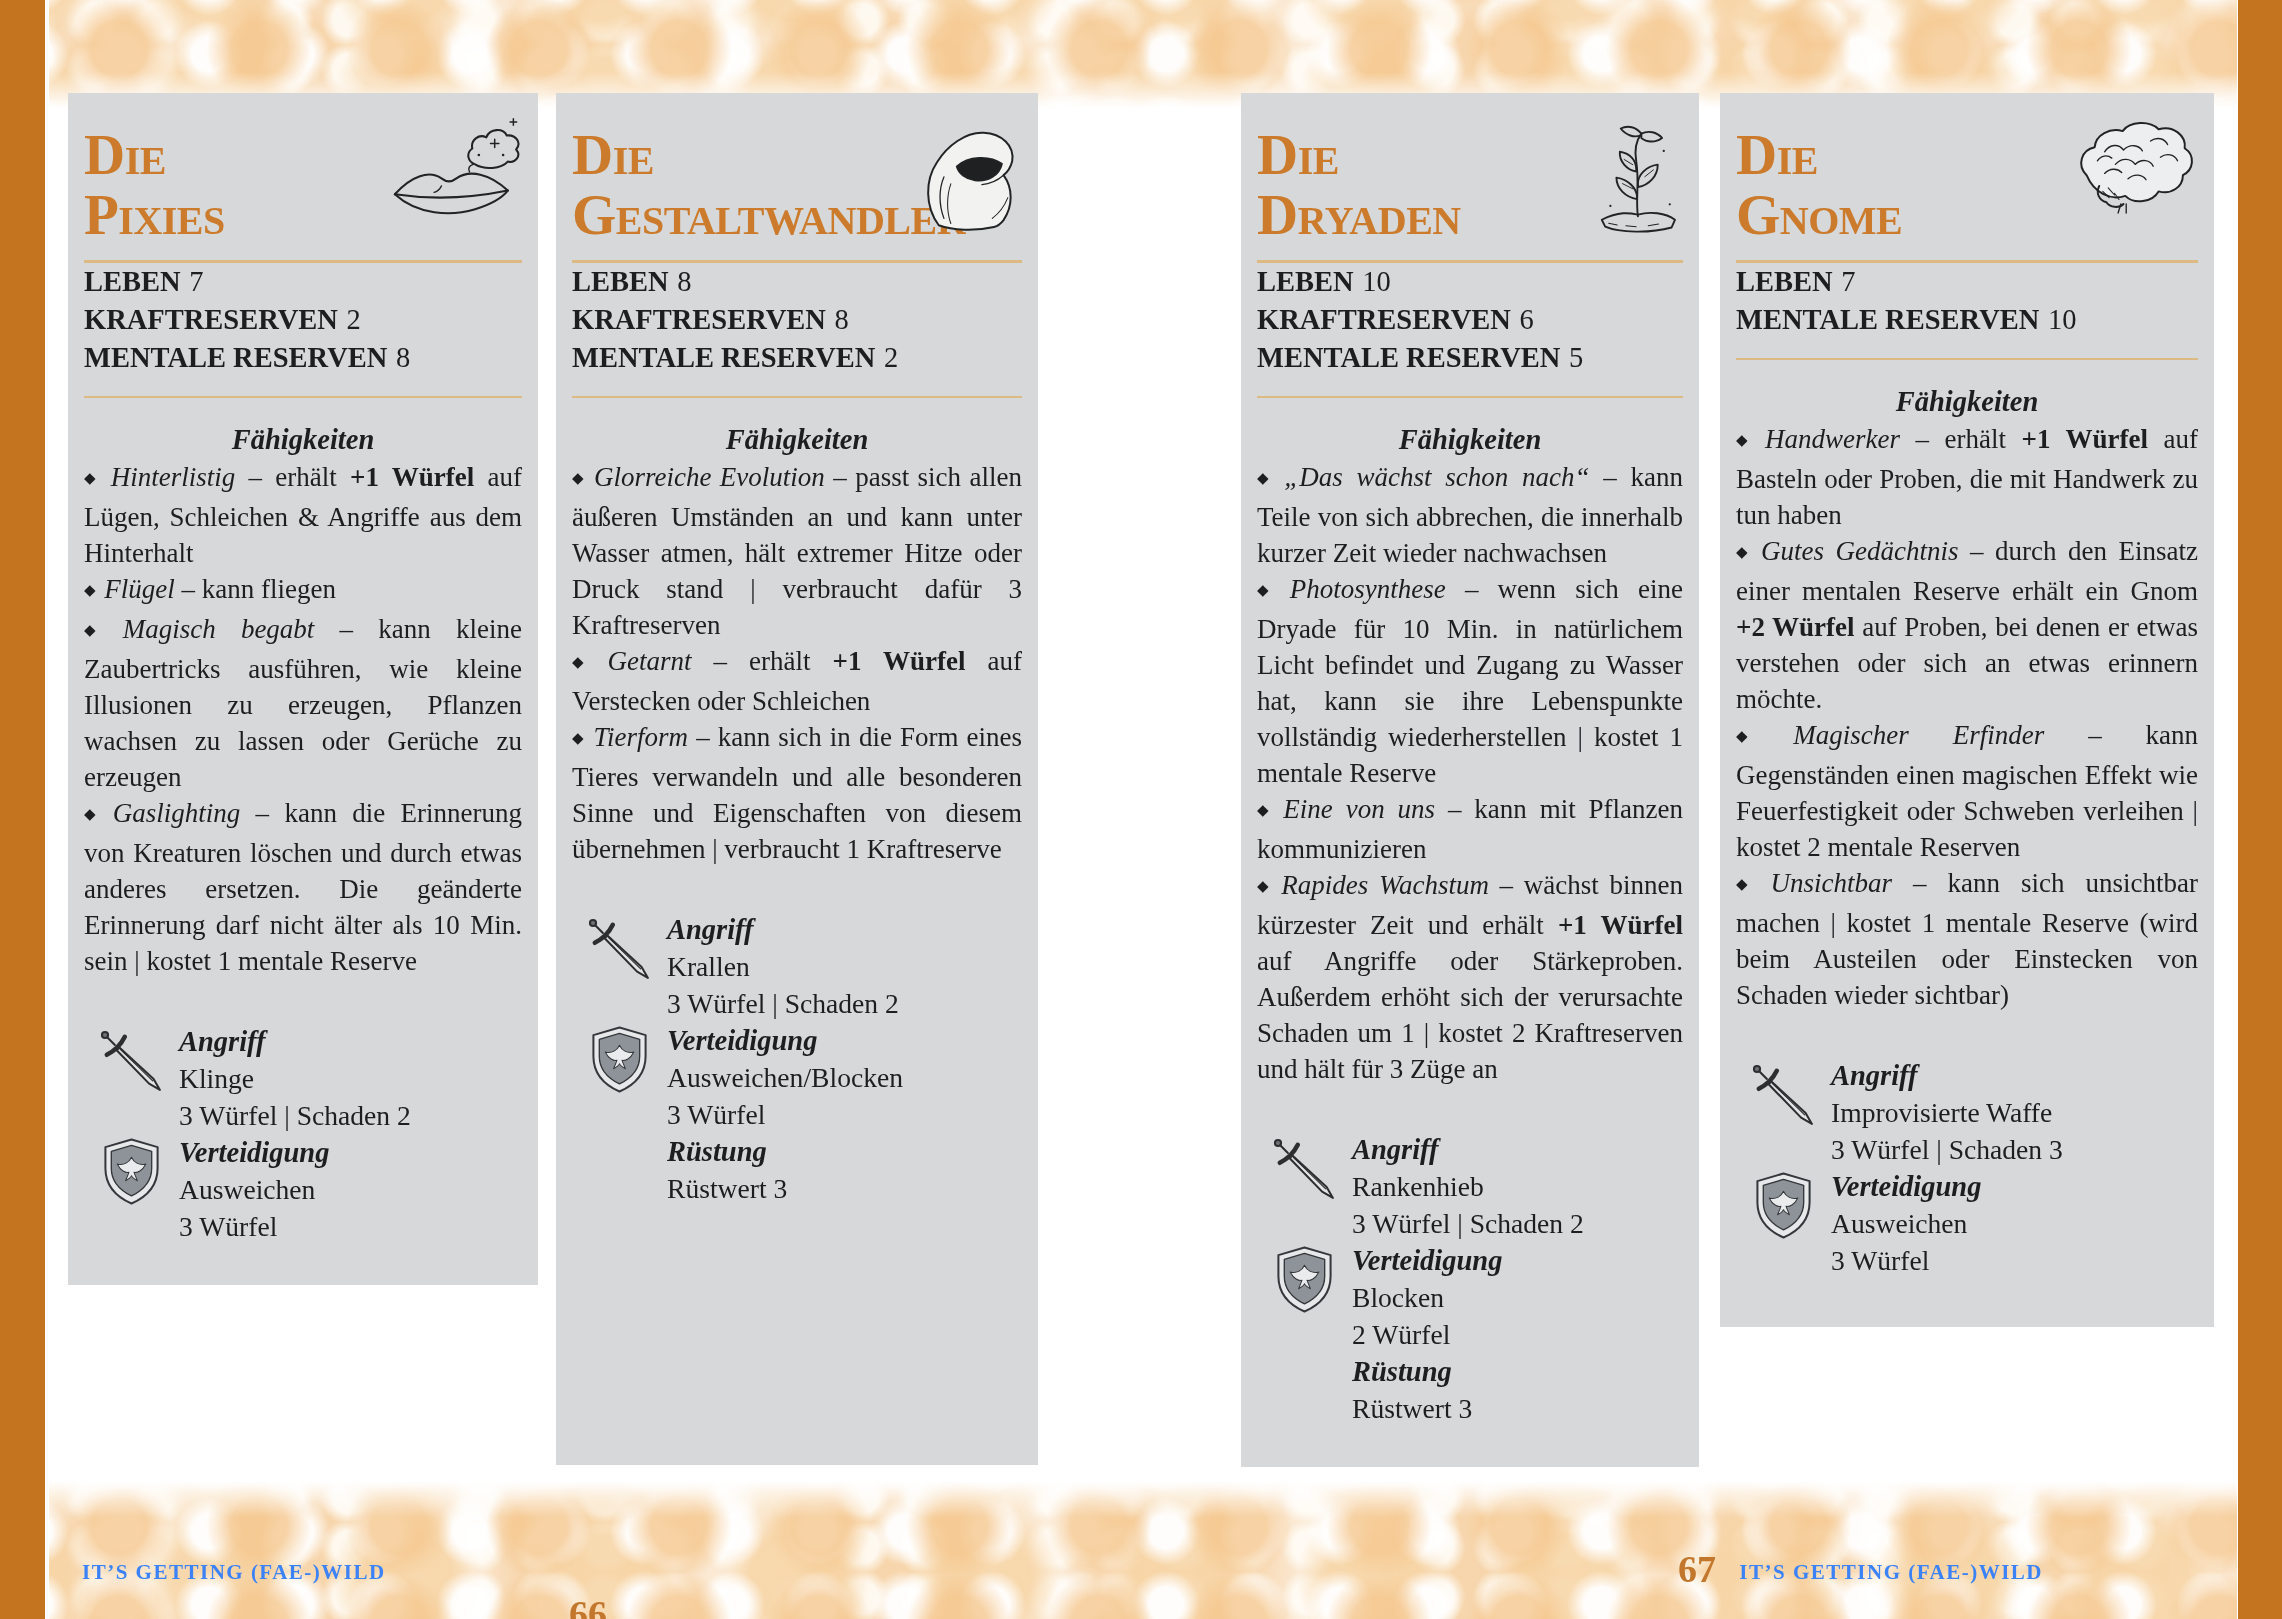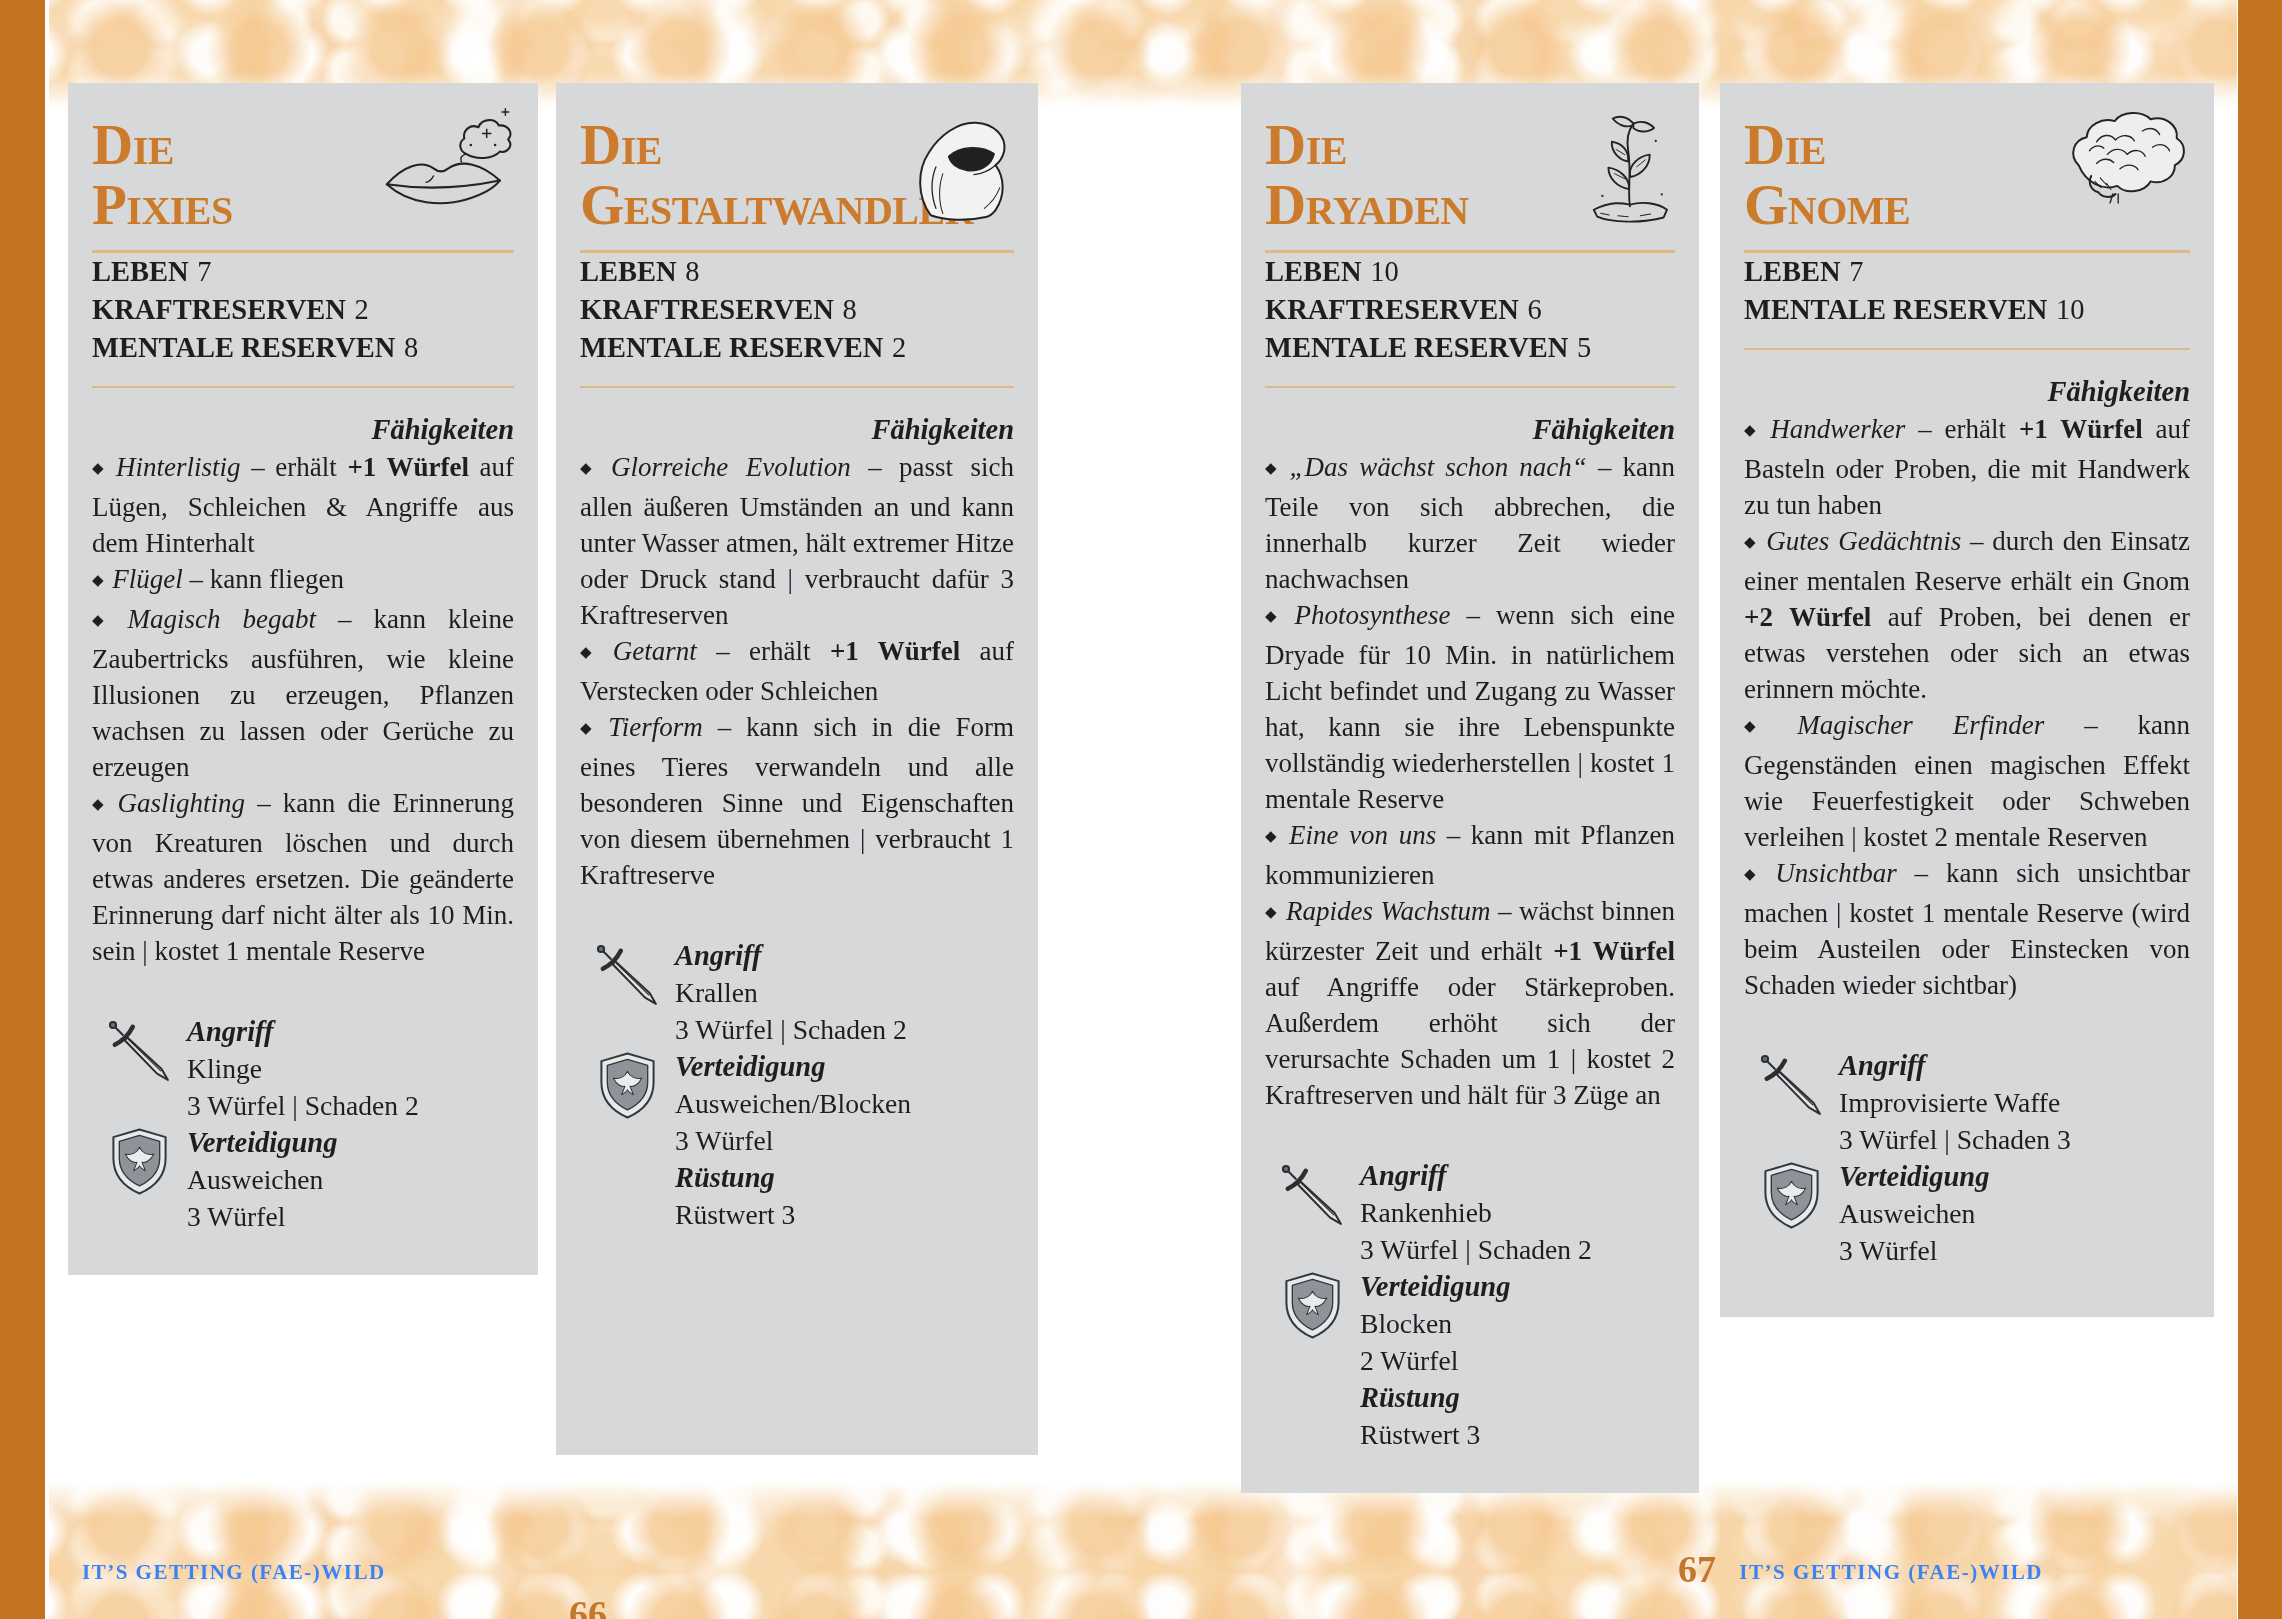--- a/index.html
+++ b/index.html
@@ -18,40 +18,40 @@
       radial-gradient(circle, rgba(255,252,246,.9) 0 40%, rgba(255,252,246,0) 70%),
       radial-gradient(circle, rgba(243,195,135,.5) 0 40%, rgba(243,195,135,0) 70%);
     background-size:140px 98px,87px 73px,193px 125px,64px 50px,296px 168px;
     background-position:0 0,29.5px 18px,69px 39px,12.4px 45px,96px 6.7px;}
   .texture.top{top:0;height:112px;}
   .texture.bottom{bottom:0;height:143px;}
   .texture.top::after,.texture.bottom::before{content:"";position:absolute;left:0;right:0;height:40px;}
   .texture.top::after{bottom:0;background:linear-gradient(to bottom,rgba(255,255,255,0),#fff 90%);}
   .texture.bottom::before{top:0;background:linear-gradient(to top,rgba(255,255,255,0),#fff 90%);}
   
-  .card{position:absolute;top:83px;background:#d6d8d9;box-sizing:border-box;
-        padding:32px 24px 40px;}
+  .card{position:absolute;top:93px;background:#d6d8d9;box-sizing:border-box;
+        padding:32px 16px 40px;}
   .card-1{left:68px;width:470px;min-height:1153px;}
   .card-2{left:556px;width:482px;min-height:1372px;}
   .card-3{left:1241px;width:458px;min-height:1370px;}
   .card-4{left:1720px;width:494px;min-height:1234px;}
   .card-head{position:relative;}
   .card-title{margin:0;font-size:57px;line-height:1.05;font-weight:bold;
               font-variant:small-caps;letter-spacing:-0.5px;color:#cb7b2b;white-space:nowrap;}
   .card-title span{display:block;}
   .card-icon{position:absolute;top:-11.4px;right:-3.8px;width:148px;height:137px;
              display:flex;align-items:flex-start;justify-content:flex-end;}
   .rule{height:2.9px;background:#ddba84;margin-top:15px;}
   .rule.second{margin-top:19px;}
   .stats{font-size:28.5px;line-height:38px;}
   .stat-label{font-weight:bold;}
   .stat-value{margin-left:8.6px;}
   .abilities{margin-top:23px;font-size:27px;line-height:36px;text-align:justify;
              hyphens:auto;-webkit-hyphens:auto;overflow-wrap:break-word;}
-  .abilities-heading{font-weight:bold;font-style:italic;font-size:28.5px;line-height:38px;text-align:right;}
+  .abilities-heading{font-weight:bold;font-style:italic;font-size:28.5px;line-height:38px;text-align:center;}
   .ability{margin:0;}
   .bullet{font-size:0.56em;position:relative;top:-3.8px;margin-right:8.6px;}
   .ab-name{font-style:italic;}
   .ability strong{font-weight:bold;}
   .combat{margin-top:44px;font-size:27.6px;line-height:37px;}
   .combat-row{display:grid;grid-template-columns:95px 1fr;}
   .combat-icon{display:flex;justify-content:center;align-items:flex-start;padding-top:2.9px;}
   .combat-heading{font-weight:bold;font-style:italic;font-size:28.5px;}
   
   .footer-label{position:absolute;font-size:21px;font-weight:bold;letter-spacing:1.5px;

